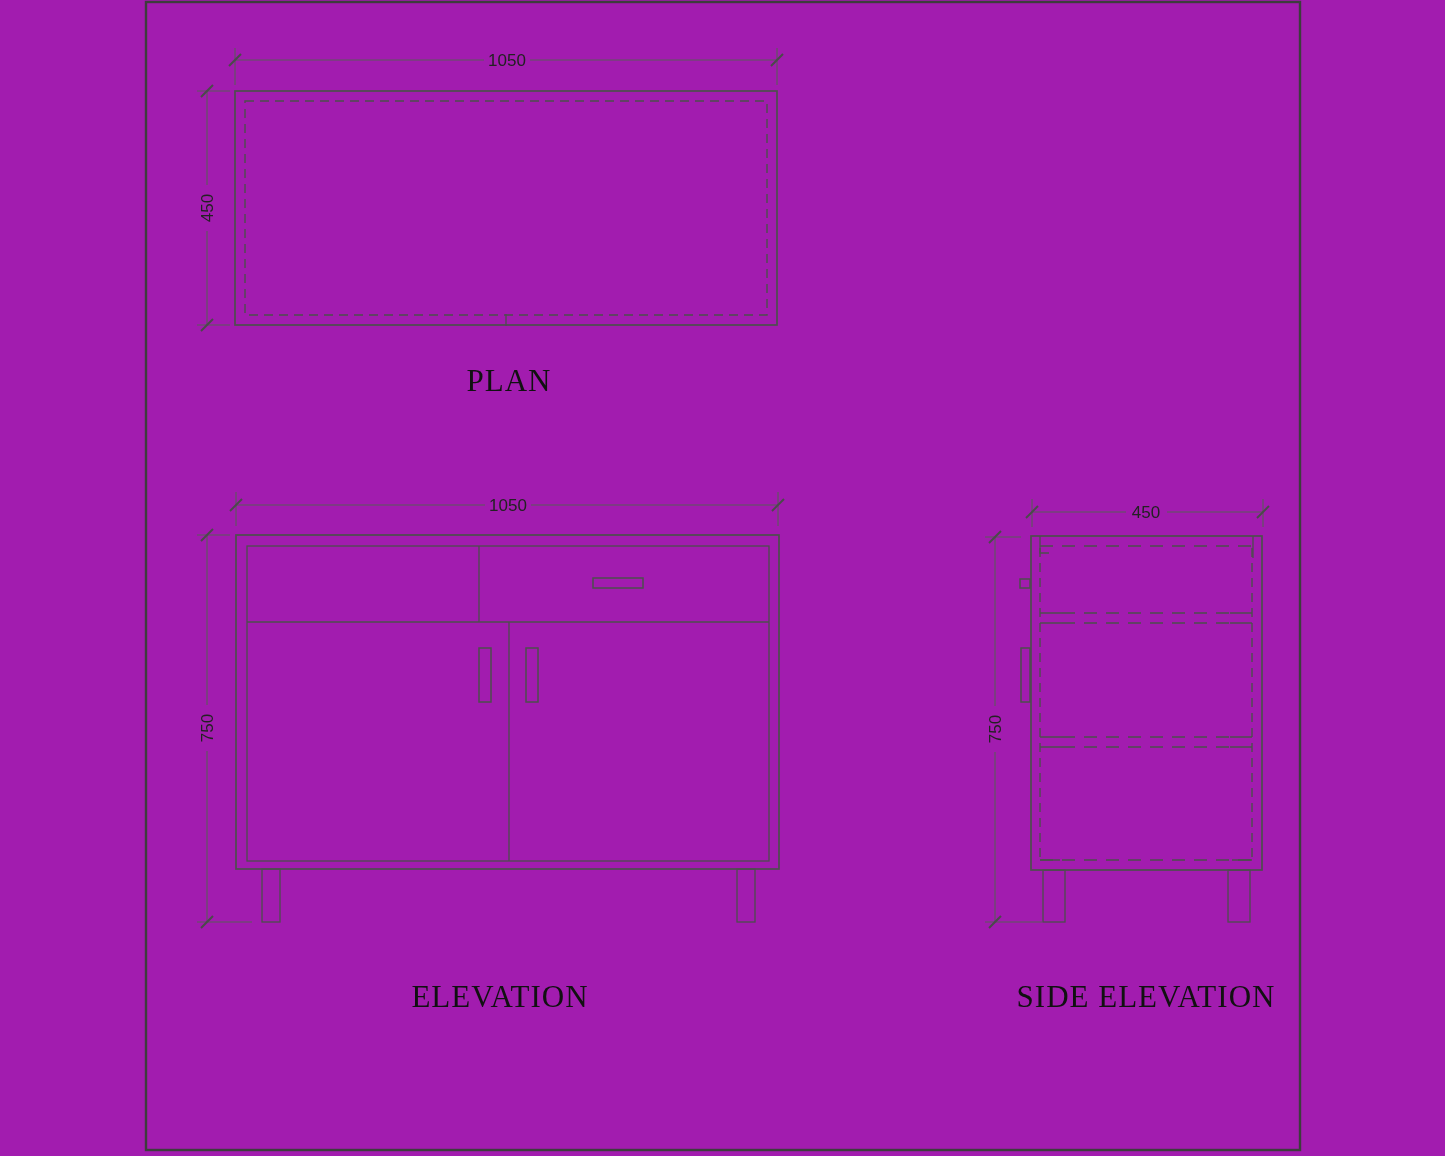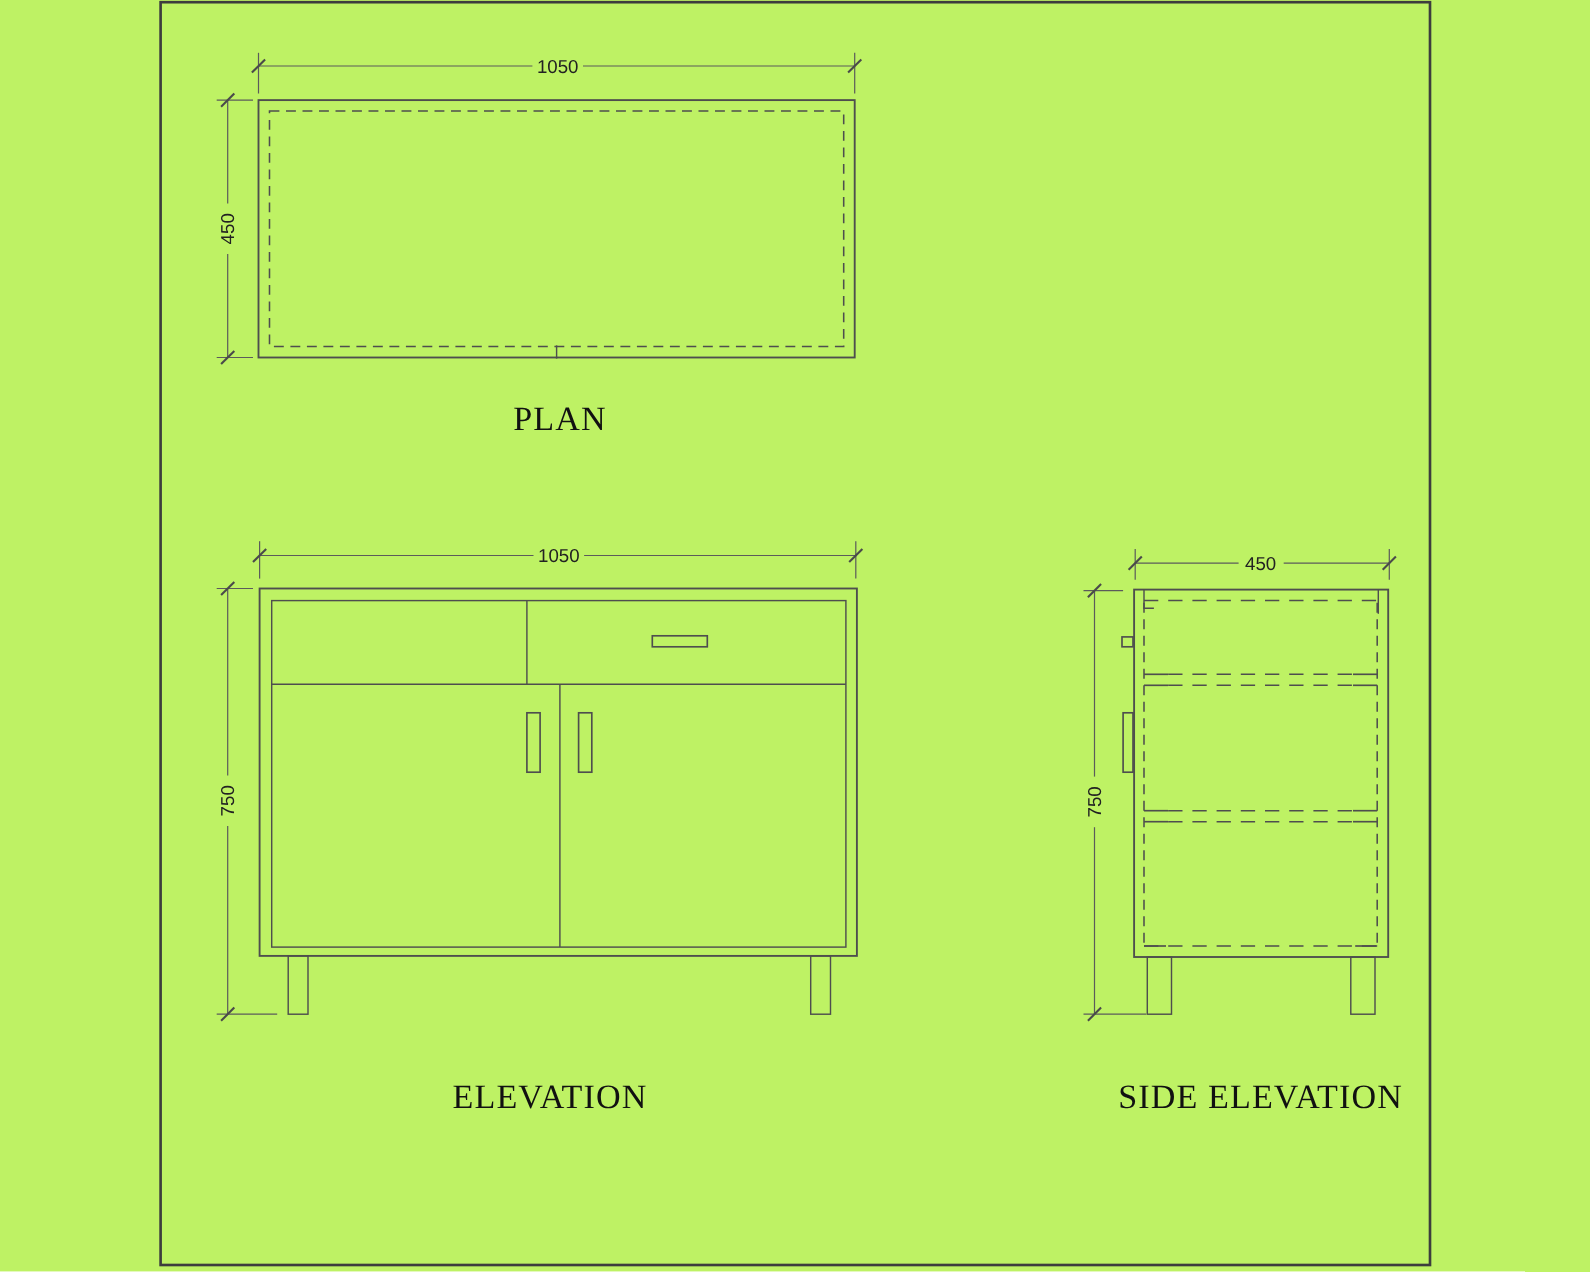--- a/index.html
+++ b/index.html
@@ -1,16 +1,16 @@
 <!DOCTYPE html>
 <html><head>
 <meta charset="utf-8">
 <style>
   html,body{margin:0;padding:0;background:#ffffff;}
-  .canvas{position:relative;width:1445px;height:1156px;background:#bef264;overflow:hidden;
+  .canvas{position:relative;width:1445px;height:1156px;background:#a21caf;overflow:hidden;
           font-family:"Liberation Sans",sans-serif;}
   svg{position:absolute;left:0;top:0;}
   .obj{stroke:#4e4e4e;stroke-width:1.7;fill:none;}
   .objthin{stroke:#4e4e4e;stroke-width:1.3;fill:none;}
   .dash{stroke:#4e4e4e;stroke-width:1.4;fill:none;stroke-dasharray:9 6;}
   .dashlong{stroke:#4e4e4e;stroke-width:1.4;fill:none;stroke-dasharray:13 9;}
   .cap{stroke:#4e4e4e;stroke-width:1.5;fill:none;}
   .dim{stroke:#5b5b5b;stroke-width:1.1;fill:none;}
   .tick{stroke:#4a4a4a;stroke-width:1.9;fill:none;}
   .dimtext{font-family:"Liberation Sans",sans-serif;font-size:17px;fill:#222222;}

